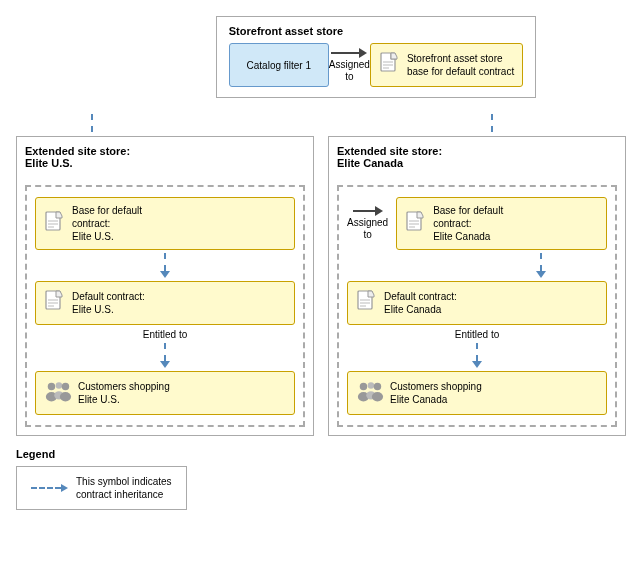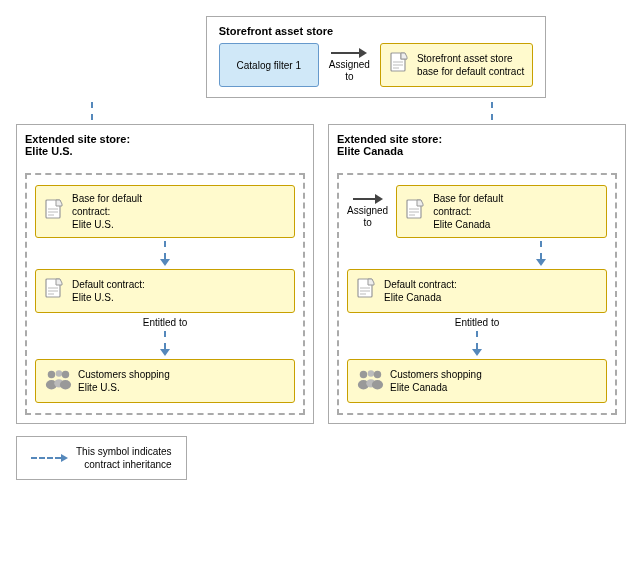--- a/index.html
+++ b/index.html
@@ -90,24 +90,24 @@
       border-left: 5px solid transparent;
       border-right: 5px solid transparent;
       border-top: 7px solid #5588bb;
     }
   </style>
 </head>
 <body>
 
 <div class="page">
 
-  <div style="display:flex; justify-content:center; margin-bottom:4px; padding-left:110px;">
+  <div style="display:flex; justify-content:center; margin-bottom:16px; padding-left:110px;">
     <div style="border:1px solid #aaa; padding:8px 12px 10px 12px; display:inline-block;">
       <div class="store-title-row">Storefront asset store</div>
-      <div style="display:flex; align-items:center; gap:10px;">
+      <div style="display:flex; align-items:center; ">
 
         <div class="blue-box" style="min-width:100px;">
           <span class="box-text">Catalog filter 1</span>
         </div>
 
         <div style="display:flex;flex-direction:column;align-items:center;gap:1px;">
           <div style="display:flex;align-items:center;">
             <div style="width:28px;height:2px;background:#444;"></div>
             <div style="width:0;height:0;border-top:5px solid transparent;border-bottom:5px solid transparent;border-left:8px solid #444;"></div>
           </div>
@@ -253,24 +253,25 @@
             <circle cx="23" cy="6" r="4" fill="#999"></circle>
             <ellipse cx="23" cy="17" rx="6" ry="5" fill="#999"></ellipse>
           </svg>
           <span class="box-text">Customers shopping<br>Elite Canada</span>
         </div>
       </div>
     </div>
   </div>
 
   <div>
+    <div class="legend-title">Legend</div>
     <div style="border:1px solid #aaa; display:inline-block; padding:8px 14px;">
       <div style="display:flex;align-items:center;gap:8px;">
         <div style="display:flex;align-items:center;">
           <div style="width:30px;height:0;border-top:2px dashed #5588bb;display:inline-block;"></div>
           <div style="width:0;height:0;border-top:4px solid transparent;border-bottom:4px solid transparent;border-left:7px solid #5588bb;display:inline-block;"></div>
         </div>
-        <span style="font-size:10px;line-height:1.3;text-align:right;">This symbol indicates<br>contract inheritance</span>
+        <span style="font-size:10px;line-height:1.3;">This symbol indicates<br>contract inheritance</span>
       </div>
     </div>
   </div>
 
 </div>
 
 </body></html>

